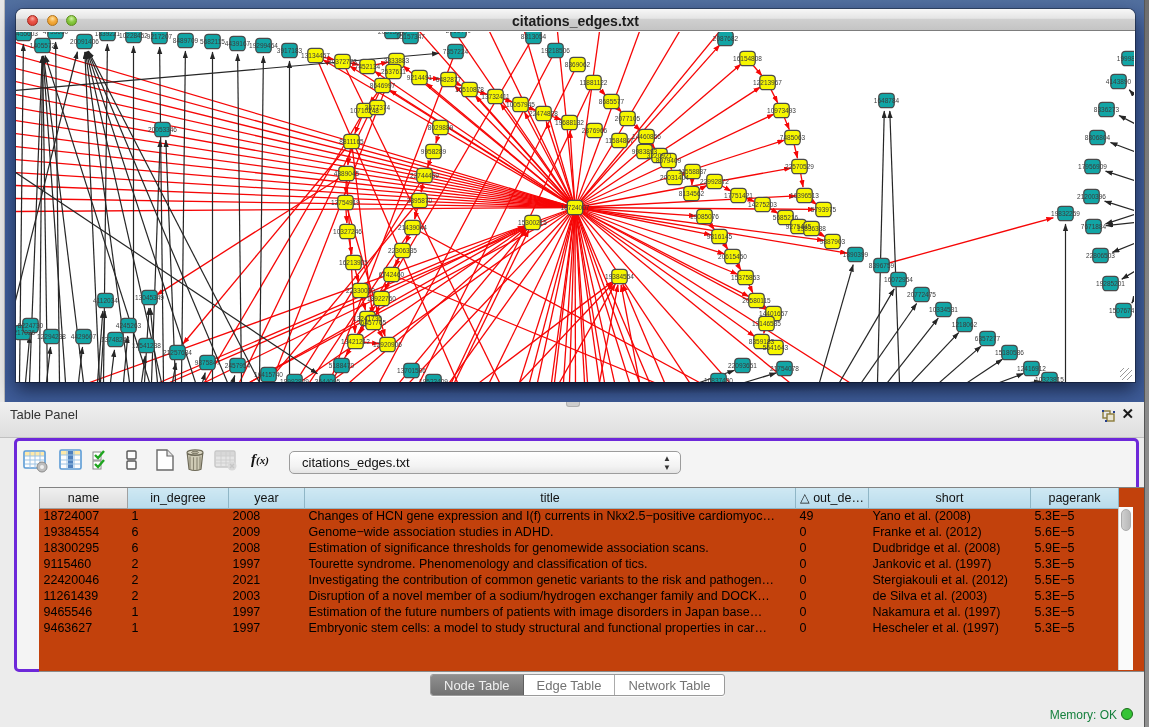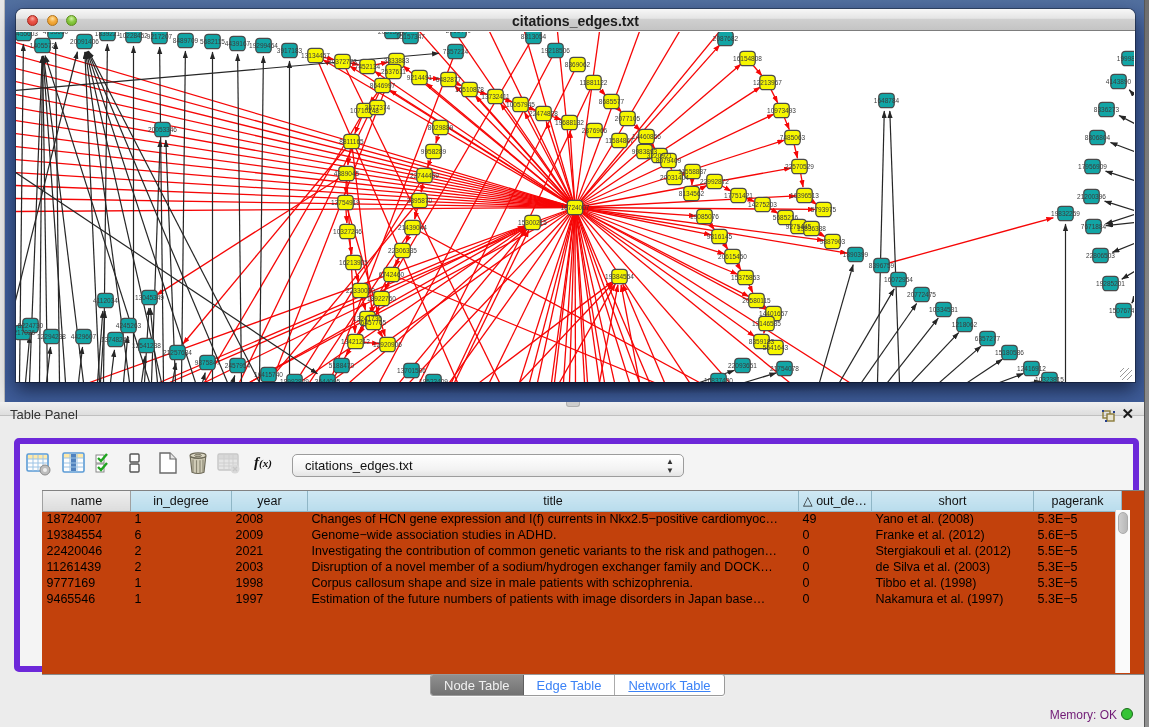--- a/index.html
+++ b/index.html
@@ -26,30 +26,30 @@
   font-size:14px; font-weight:bold; color:#1c1c1c; letter-spacing:0; }
 .tl.red { left:11px; background:radial-gradient(circle at 50% 30%,#f8a9a0 0%,#ea5549 40%,#d33a2e 100%); border:1px solid #a5281e;}
 .tl.org { left:30.5px; background:radial-gradient(circle at 50% 30%,#ffe0a0 0%,#f4aa3b 45%,#e19222 100%); border:1px solid #b2741a;}
 .tl.grn { left:49.5px; background:radial-gradient(circle at 50% 30%,#d2f0a8 0%,#88c940 45%,#6aad27 100%); border:1px solid #5d8e1e;}
 #canvas { position:absolute; left:0; top:23px; width:1118px; height:350px; background:#fff; overflow:hidden; }
 #grip { position:absolute; right:2px; bottom:2px; width:12px; height:12px;
   background:repeating-linear-gradient(135deg, transparent 0 2.5px, #9a9a9a 2.5px 3.5px); }
 
 
 #panel { position:absolute; left:0; top:402px; width:1144px; height:325px; background:#ececec; }
-#phead { position:absolute; left:0; top:0; width:100%; height:14px;
+#phead { position:absolute; left:0; top:0; width:100%; height:36px;
   background:linear-gradient(180deg,#f0f0f0,#dedede); border-bottom:1px solid #c0c0c0; }
 #phead .t { position:absolute; left:10px; top:5px; font-size:13px; color:#333; }
 #phead .float { position:absolute; right:29px; top:8px; width:13px; height:12px; }
 #phead .x { position:absolute; right:10px; top:3px; font-size:15px; font-weight:bold; color:#1a1a1a; }
 #phead .knob { position:absolute; left:566px; top:0px; width:14px; height:5px;
   border-radius:0 0 3px 3px; background:#cdcdcd; border:1px solid #b0b0b0; border-top:none;}
 
 #inner { position:absolute; left:14px; top:36px; width:1125px; height:234px;
-  background:#f4f4f4; border:6px solid #6d28d9; border-radius:5px; }
+  background:#f4f4f4; border:3px solid #6d28d9; border-radius:5px; }
 #toolbar { position:absolute; left:0; top:0; width:100%; height:40px; }
 #toolbar svg.ic { position:absolute; top:7px; }
 #fx { position:absolute; left:234px; top:10px; font-family:"Liberation Serif",serif; font-style:italic; font-weight:bold; font-size:15px; color:#111;}
 #combo { position:absolute; left:272px; top:10px; width:392px; height:23px;
   background:linear-gradient(180deg,#ffffff,#f2f2f2 70%,#e4e4e4); border:1px solid #9c9c9c; border-radius:5px; }
 #combo .ct { position:absolute; left:12px; top:3px; font-size:13px; color:#111; }
 #combo .arr { position:absolute; right:9px; top:2px; font-size:8px; color:#333; line-height:9px; text-align:center;}
 
 #tablewrap { position:absolute; left:15px; top:46px; width:1122px; height:185px; background:#c2410c;
   border-top:1px solid #828282; border-bottom:1px solid #8a8a8a;margin-left:7px; }
@@ -57,26 +57,26 @@
 #grid th { height:20px; font-weight:normal; font-size:12.5px; color:#111;
   background:linear-gradient(180deg,#cfe8f3,#b9dcec); border:1px solid #8fb6c6; border-top:none; padding:0; text-align:center;}
 #grid th.first { background:linear-gradient(180deg,#efefef,#dcdcdc); border-color:#a0a0a0; }
 #grid td { height:16px; padding:0 0 0 4px; color:#000; white-space:nowrap; overflow:hidden; font-size:12.5px; }
 #vscroll { position:absolute; right:3px; top:66px; width:15px; height:163px; background:#fafafa; border-left:1px solid #d0d0d0;}
 #vscroll .thumb { position:absolute; left:2px; top:2px; width:10px; height:22px; border-radius:5px;
   background:linear-gradient(90deg,#cfcfcf,#b8b8b8); border:1px solid #ababab;}
 
 #tabs { position:absolute; left:430px; top:272px; height:22px; border:1px solid #9a9a9a; border-radius:3px;
   background:#fff; overflow:hidden; box-shadow:0 1px 0 rgba(255,255,255,.7);}
-#tabs .seg { float:left; height:22px; line-height:21px; font-size:13px; color:#3b82f6; padding:0 13px; border-right:1px solid #ababab;}
+#tabs .seg { float:left; height:22px; line-height:21px; font-size:13px; color:#737373; padding:0 13px; border-right:1px solid #ababab;}
 #tabs .seg.sel { background:linear-gradient(180deg,#909090,#6f6f6f); color:#f0f0f0; border-right:1px solid #5f5f5f;}
-#tabs .seg.last { border-right:none;text-decoration:underline; }
+#tabs .seg.last { border-right:none; }
 
 #status { position:absolute; left:0; top:302px; width:1144px; height:23px; }
-#status .mem { position:absolute; right:27px; top:4px; font-size:12px; color:#701a75; }
+#status .mem { position:absolute; right:27px; top:4px; font-size:12px; color:#15803d; }
 #status .dot { position:absolute; right:11px; top:4px; width:12px; height:12px; border-radius:50%;
   background:#35c435; border:1.5px solid #1c6b1c; }
 </style>
 </head>
 <body>
 <div id="top">
   <div class="lstrip"></div>
   <div id="winshadow"></div>
   <div id="win">
     <div id="titlebar">
@@ -706,53 +706,71 @@
         <tr>
               <td>19384554</td>
               <td>6</td>
               <td>2009</td>
               <td>Genome−wide association studies in ADHD.</td>
               <td>0</td>
               <td>Franke et al. (2012)</td>
               <td>5.6E−5</td>
             </tr>
         <tr>
+              <td>18300295</td>
+              <td>6</td>
+              <td>2008</td>
+              <td>Estimation of significance thresholds for genomewide association scans.</td>
+              <td>0</td>
+              <td>Dudbridge et al. (2008)</td>
+              <td>5.9E−5</td>
+            </tr>
+        <tr>
+              <td>9115460</td>
+              <td>2</td>
+              <td>1997</td>
+              <td>Tourette syndrome. Phenomenology and classification of tics.</td>
+              <td>0</td>
+              <td>Jankovic et al. (1997)</td>
+              <td>5.3E−5</td>
+            </tr>
+        <tr>
               <td>22420046</td>
               <td>2</td>
               <td>2021</td>
               <td>Investigating the contribution of common genetic variants to the risk and pathogen…</td>
               <td>0</td>
               <td>Stergiakouli et al. (2012)</td>
               <td>5.5E−5</td>
             </tr>
         <tr>
               <td>11261439</td>
               <td>2</td>
               <td>2003</td>
               <td>Disruption of a novel member of a sodium/hydrogen exchanger family and DOCK…</td>
               <td>0</td>
               <td>de Silva et al. (2003)</td>
               <td>5.3E−5</td>
             </tr>
         <tr>
-              <td>9777169</td>
-              <td>1</td>
-              <td>1998</td>
-              <td>Corpus callosum shape and size in male patients with schizophrenia.</td>
-              <td>0</td>
-              <td>Tibbo et al. (1998)</td>
-              <td>5.3E−5</td>
-            </tr>
-        <tr>
               <td>9465546</td>
               <td>1</td>
               <td>1997</td>
               <td>Estimation of the future numbers of patients with image disorders in Japan base…</td>
               <td>0</td>
               <td>Nakamura et al. (1997)</td>
+              <td>5.3E−5</td>
+            </tr>
+        <tr>
+              <td>9463627</td>
+              <td>1</td>
+              <td>1997</td>
+              <td>Embryonic stem cells: a model to study structural and functional properties in car…</td>
+              <td>0</td>
+              <td>Hescheler et al. (1997)</td>
               <td>5.3E−5</td>
             </tr>
       </tbody>
         </table>
     </div>
     <div id="vscroll">
         <div class="thumb"></div>
       </div>
   </div>
 

